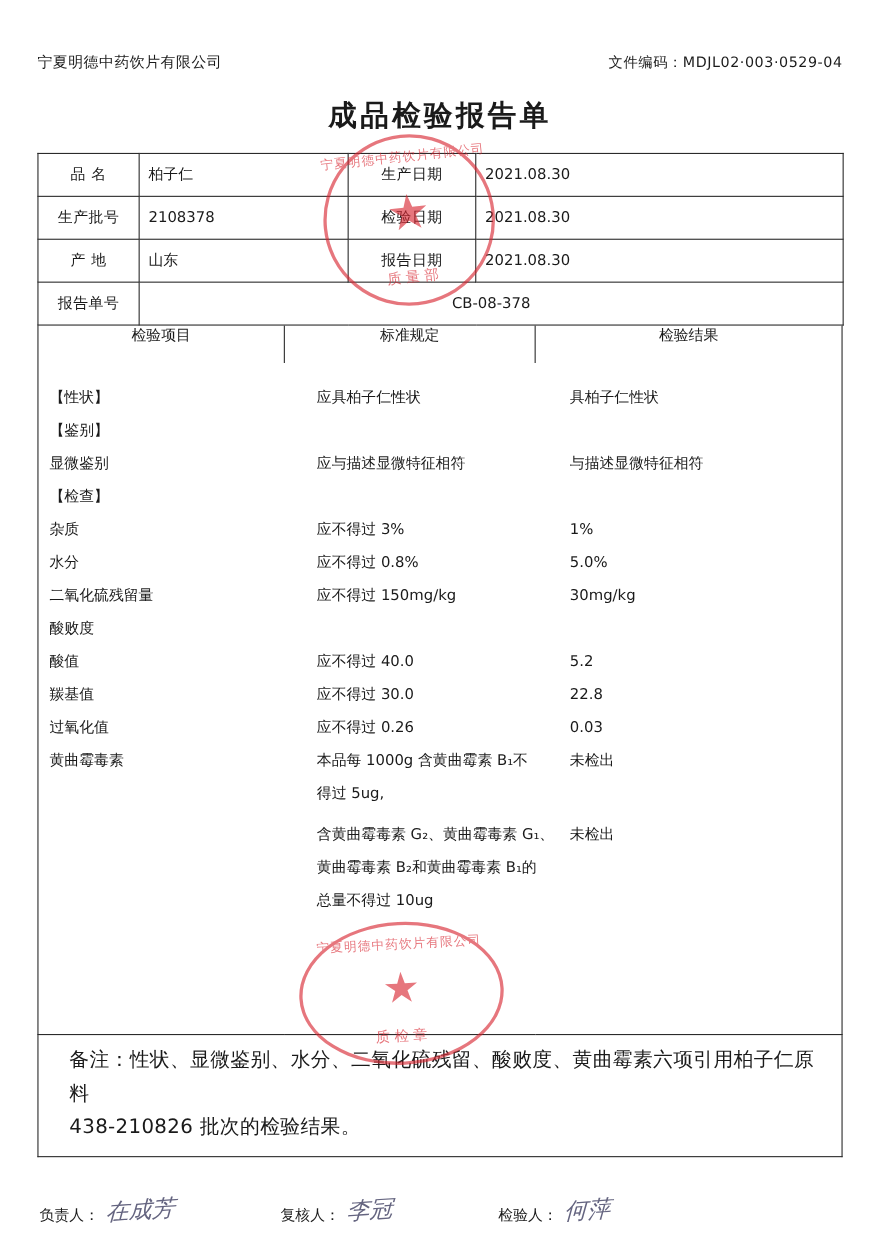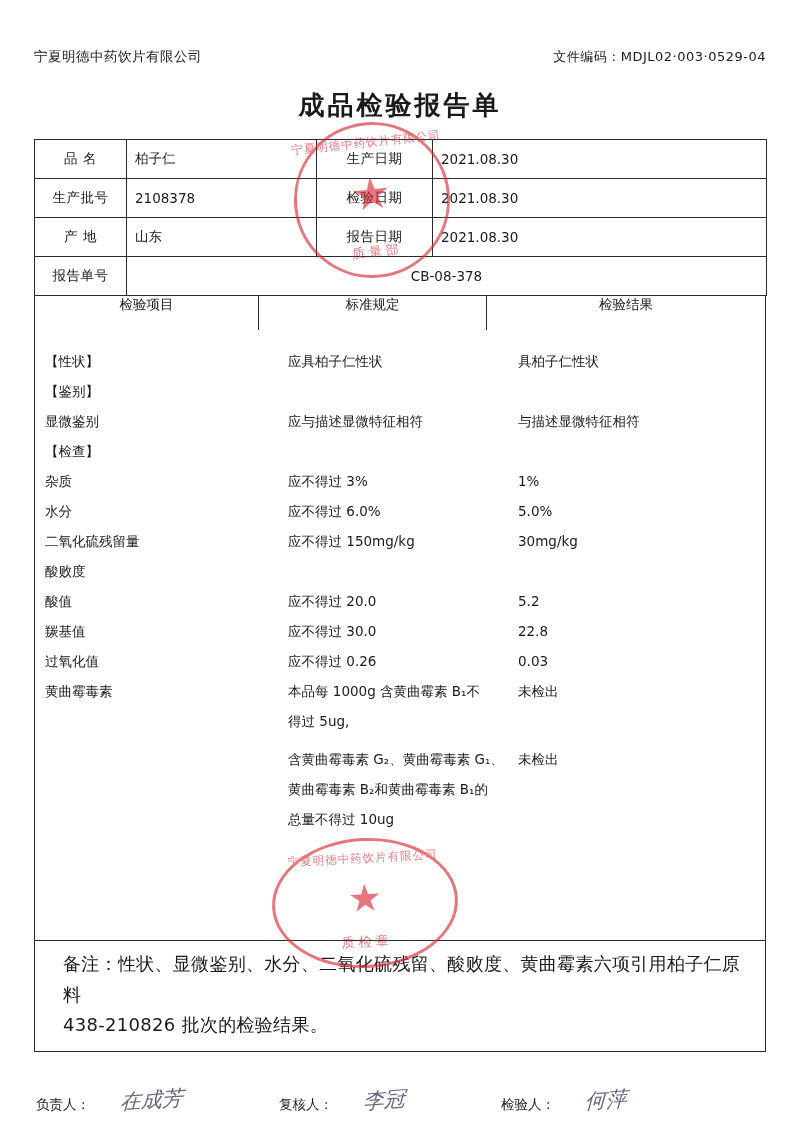--- a/index.html
+++ b/index.html
@@ -127,21 +127,20 @@
     display: flex;
     margin-top: 10px;
     font-size: 13.5px;
     align-items: flex-end;
     height: 52px;
     padding-left: 2px;
   }
   .sig {
     display: flex;
     align-items: flex-end;
-    gap: 24px;
   }
   .sig-label { white-space: nowrap; }
   .sig-name {
     font-family: "DejaVu Serif", "Liberation Serif", serif;
     color: #4a4a6a;
     font-size: 21px;
     margin-left: 6px;
     transform: rotate(-4deg) skewX(-6deg);
     opacity: .85;
     white-space: nowrap;
@@ -285,39 +284,39 @@
               </div>
 
               <div class="r">
                 <div class="c-item">杂质</div>
                 <div class="c-std">应不得过 3%</div>
                 <div class="c-res">1%</div>
               </div>
 
               <div class="r">
                 <div class="c-item">水分</div>
-                <div class="c-std">应不得过 6.0%</div>
+                <div class="c-std">应不得过 0.8%</div>
                 <div class="c-res">5.0%</div>
               </div>
 
               <div class="r">
                 <div class="c-item">二氧化硫残留量</div>
                 <div class="c-std">应不得过 150mg/kg</div>
                 <div class="c-res">30mg/kg</div>
               </div>
 
               <div class="r">
                 <div class="c-item">酸败度</div>
                 <div class="c-std"></div>
                 <div class="c-res"></div>
               </div>
 
               <div class="r">
                 <div class="c-item">酸值</div>
-                <div class="c-std">应不得过 20.0</div>
+                <div class="c-std">应不得过 40.0</div>
                 <div class="c-res">5.2</div>
               </div>
 
               <div class="r">
                 <div class="c-item">羰基值</div>
                 <div class="c-std">应不得过 30.0</div>
                 <div class="c-res">22.8</div>
               </div>
 
               <div class="r">

